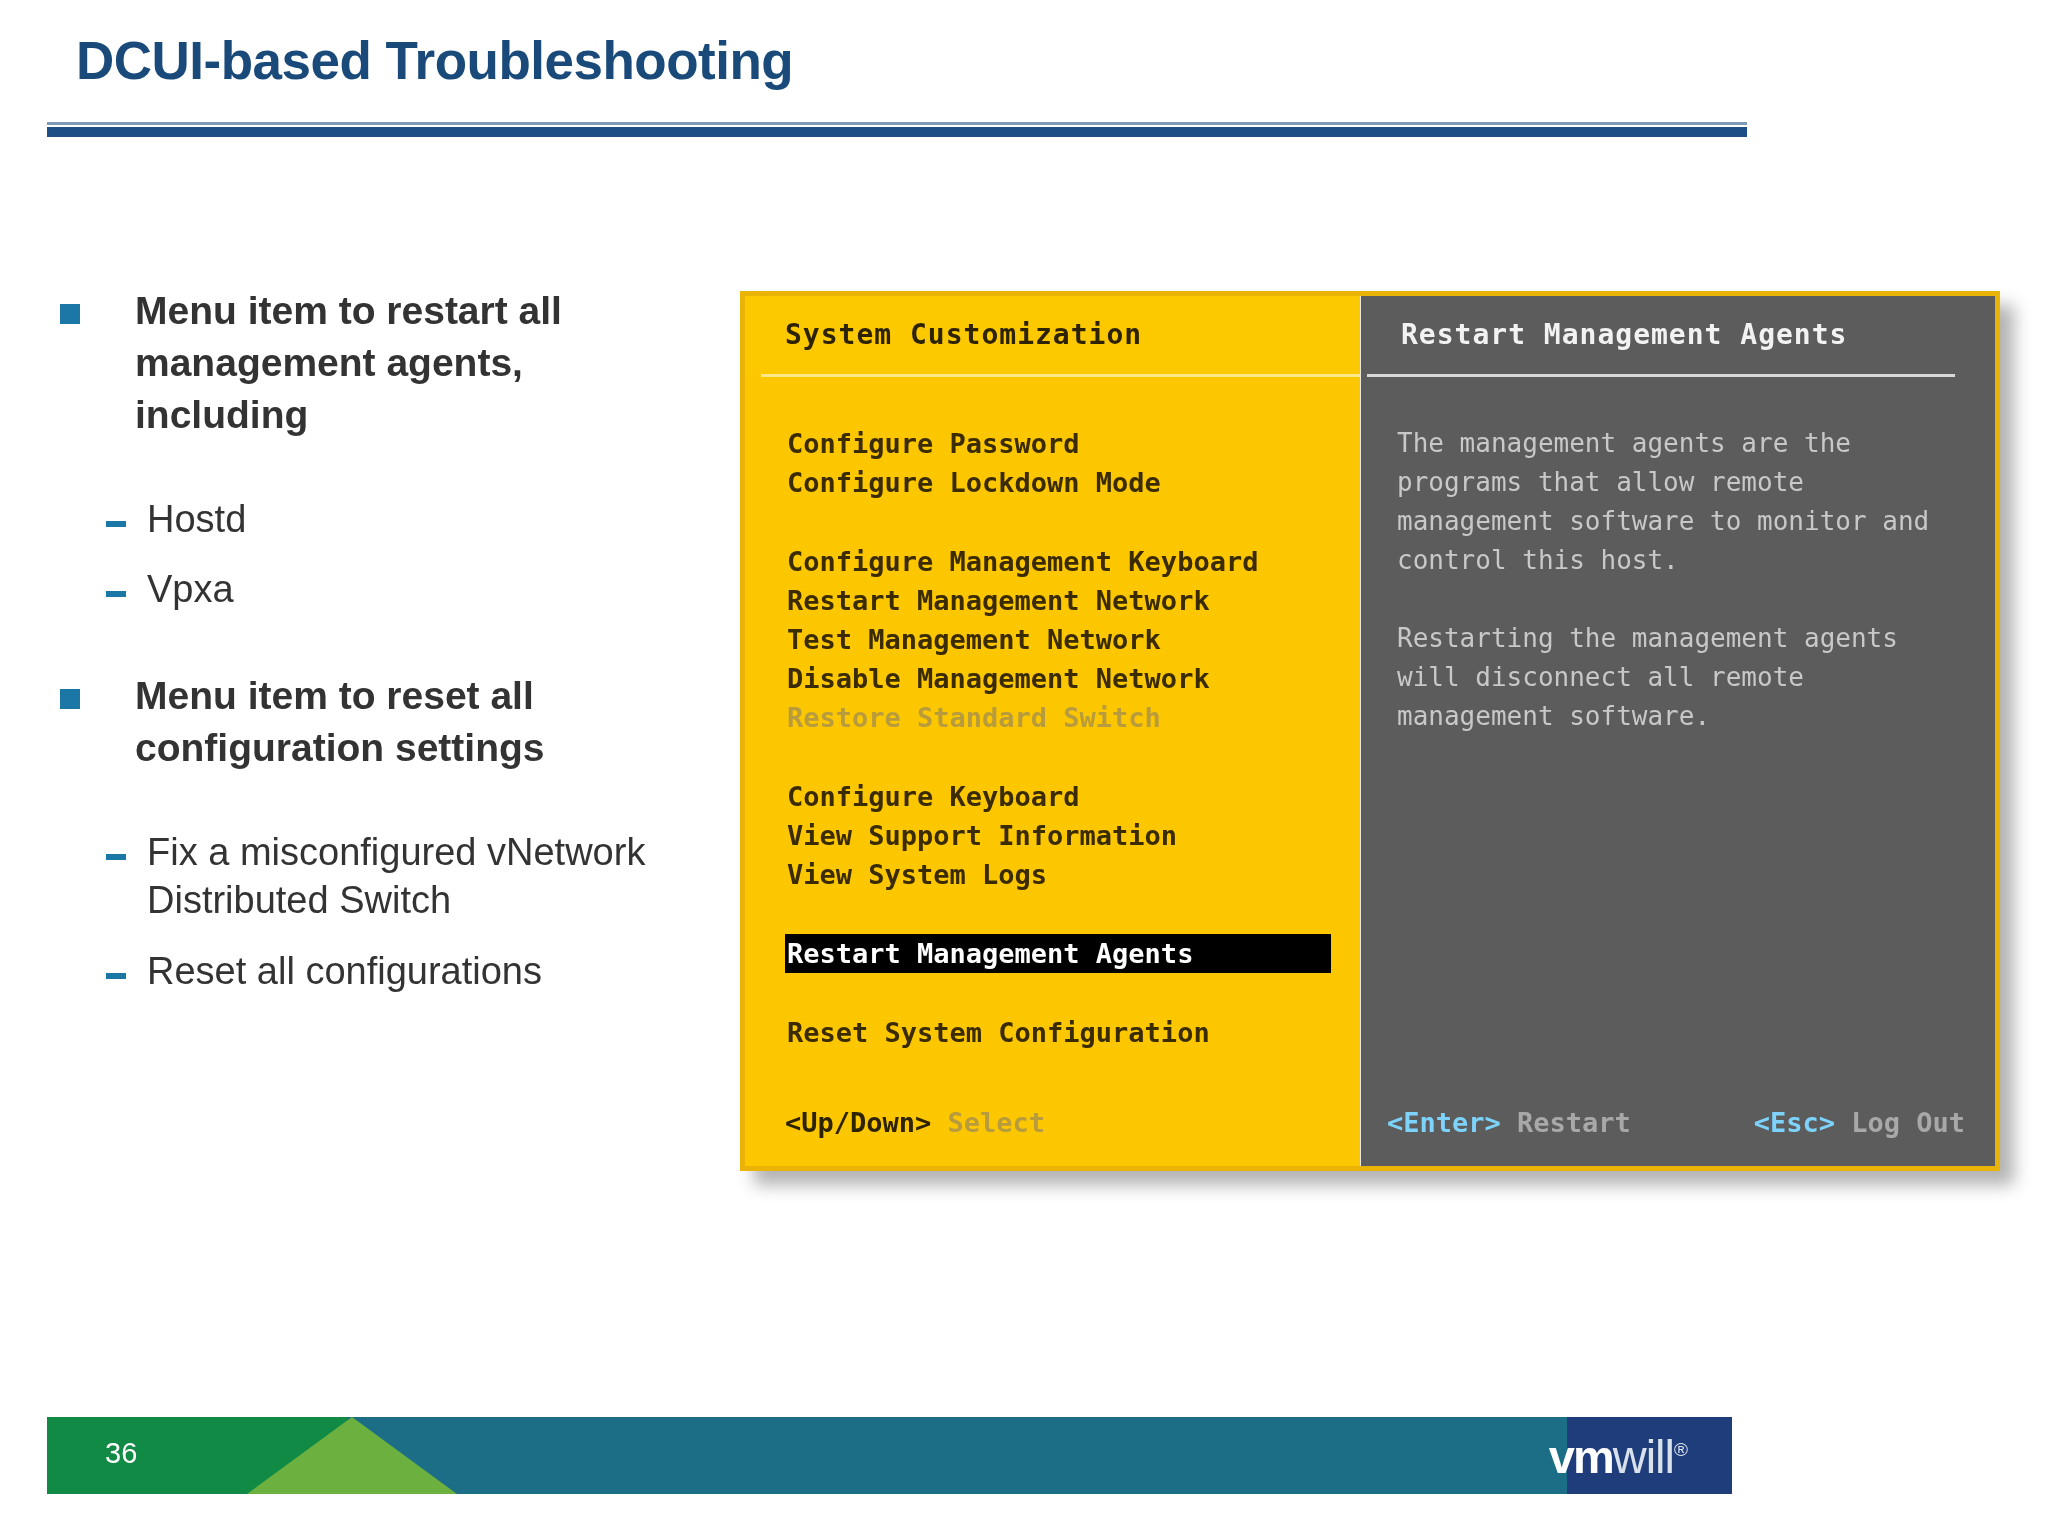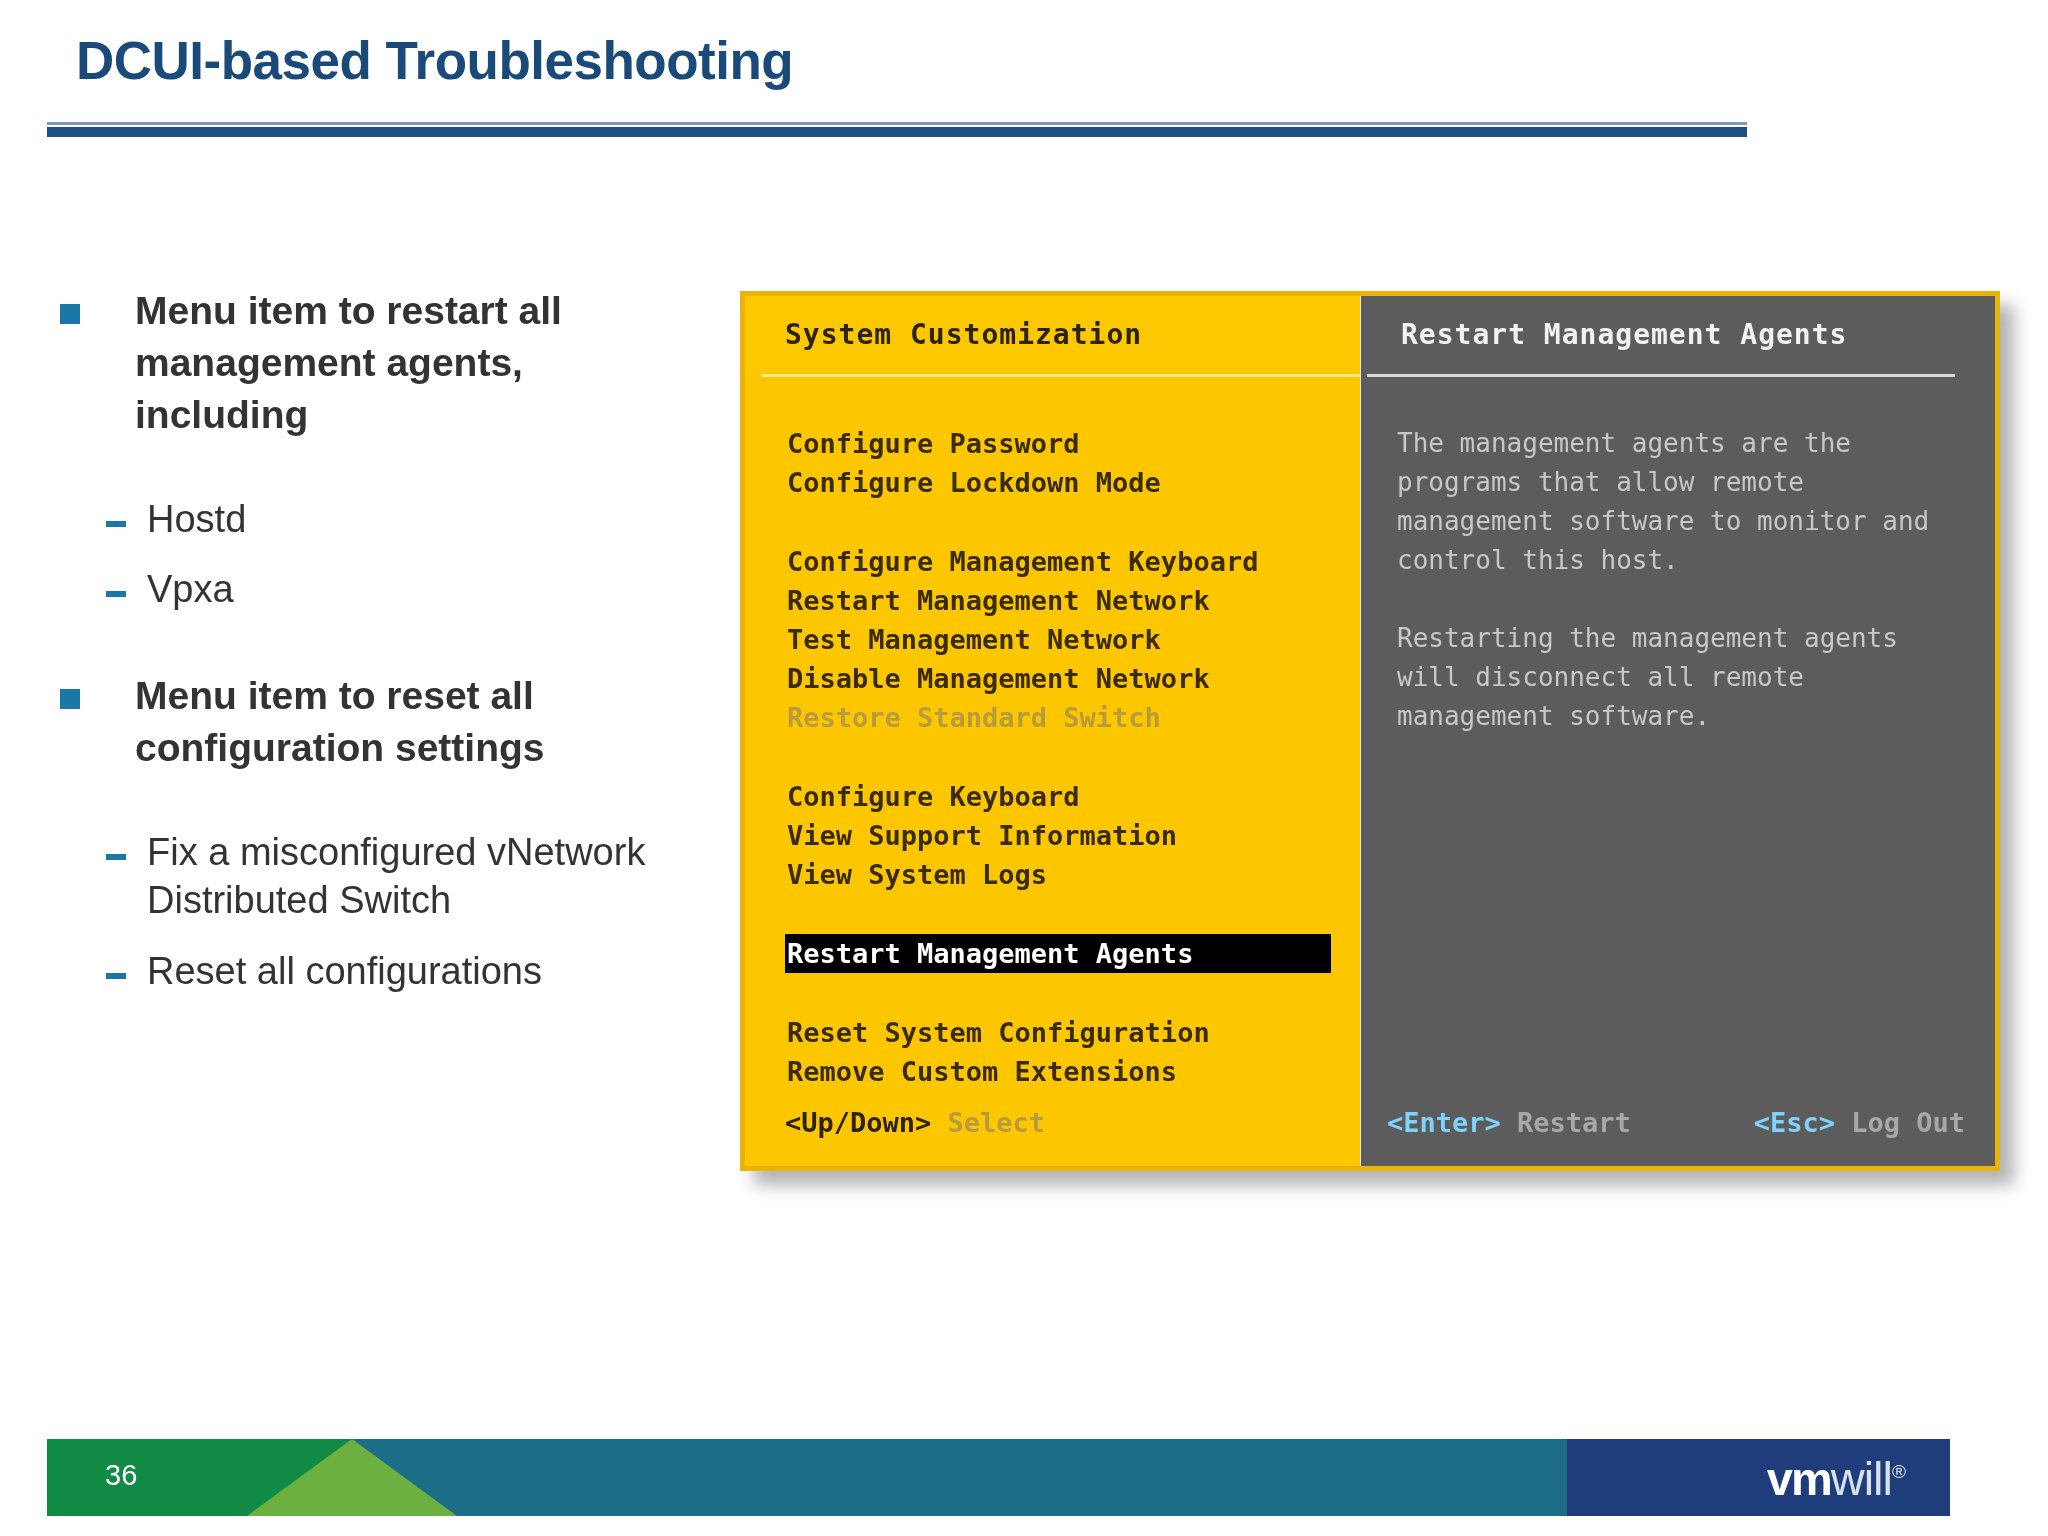--- a/index.html
+++ b/index.html
@@ -94,21 +94,21 @@
   .d{color:#b79b3d;font-weight:bold;}
   .foot-right{
     position:absolute;left:26px;right:30px;bottom:28px;
     font-size:27px;display:flex;justify-content:space-between;
     white-space:nowrap;
   }
   .rk{color:#7dd3fc;font-weight:bold;}
   .rd{color:#a8a8a8;font-weight:bold;}
 
   
-  .footer{position:absolute;left:47px;bottom:20px;width:1903px;height:77px;
+  .footer{position:absolute;left:47px;bottom:42px;width:1685px;height:77px;
           overflow:hidden;}
   .f-green{position:absolute;left:0;top:0;width:300px;height:77px;background:#118a45;}
   .f-teal{position:absolute;left:300px;top:0;width:1520px;height:77px;background:#1c6e86;}
   .f-navy{position:absolute;left:1520px;top:0;width:435px;height:77px;background:#1f3d7a;}
   .f-tri{position:absolute;left:200px;top:0;width:0;height:0;
          border-left:105px solid transparent;border-right:105px solid transparent;
          border-bottom:77px solid #6cb040;}
   .f-num{position:absolute;left:58px;top:20px;font-size:29px;color:#ffffff;}
   .vmw{position:absolute;right:44px;top:12px;font-size:47px;white-space:nowrap;}
   .vmw .vm{color:#ffffff;font-weight:bold;letter-spacing:-2px;}
@@ -173,21 +173,20 @@
       <div class="menu-row"><span class="menu-item">Disable Management Network</span></div>
       <div class="menu-row"><span class="menu-item dim">Restore Standard Switch</span></div>
       <div class="menu-spacer"></div>
       <div class="menu-row"><span class="menu-item">Configure Keyboard</span></div>
       <div class="menu-row"><span class="menu-item">View Support Information</span></div>
       <div class="menu-row"><span class="menu-item">View System Logs</span></div>
       <div class="menu-spacer"></div>
       <div class="menu-row"><span class="menu-item sel">Restart Management Agents</span></div>
       <div class="menu-spacer"></div>
       <div class="menu-row"><span class="menu-item">Reset System Configuration</span></div>
-      <div class="menu-row"><span class="menu-item">Remove Custom Extensions</span></div>
     </div>
 
     <div class="foot-left">
       <span class="k">&lt;Up/Down&gt;</span>
       <span class="d">Select</span>
     </div>
   </div>
 
   <div class="dcui-right">
     <div class="hdr">

